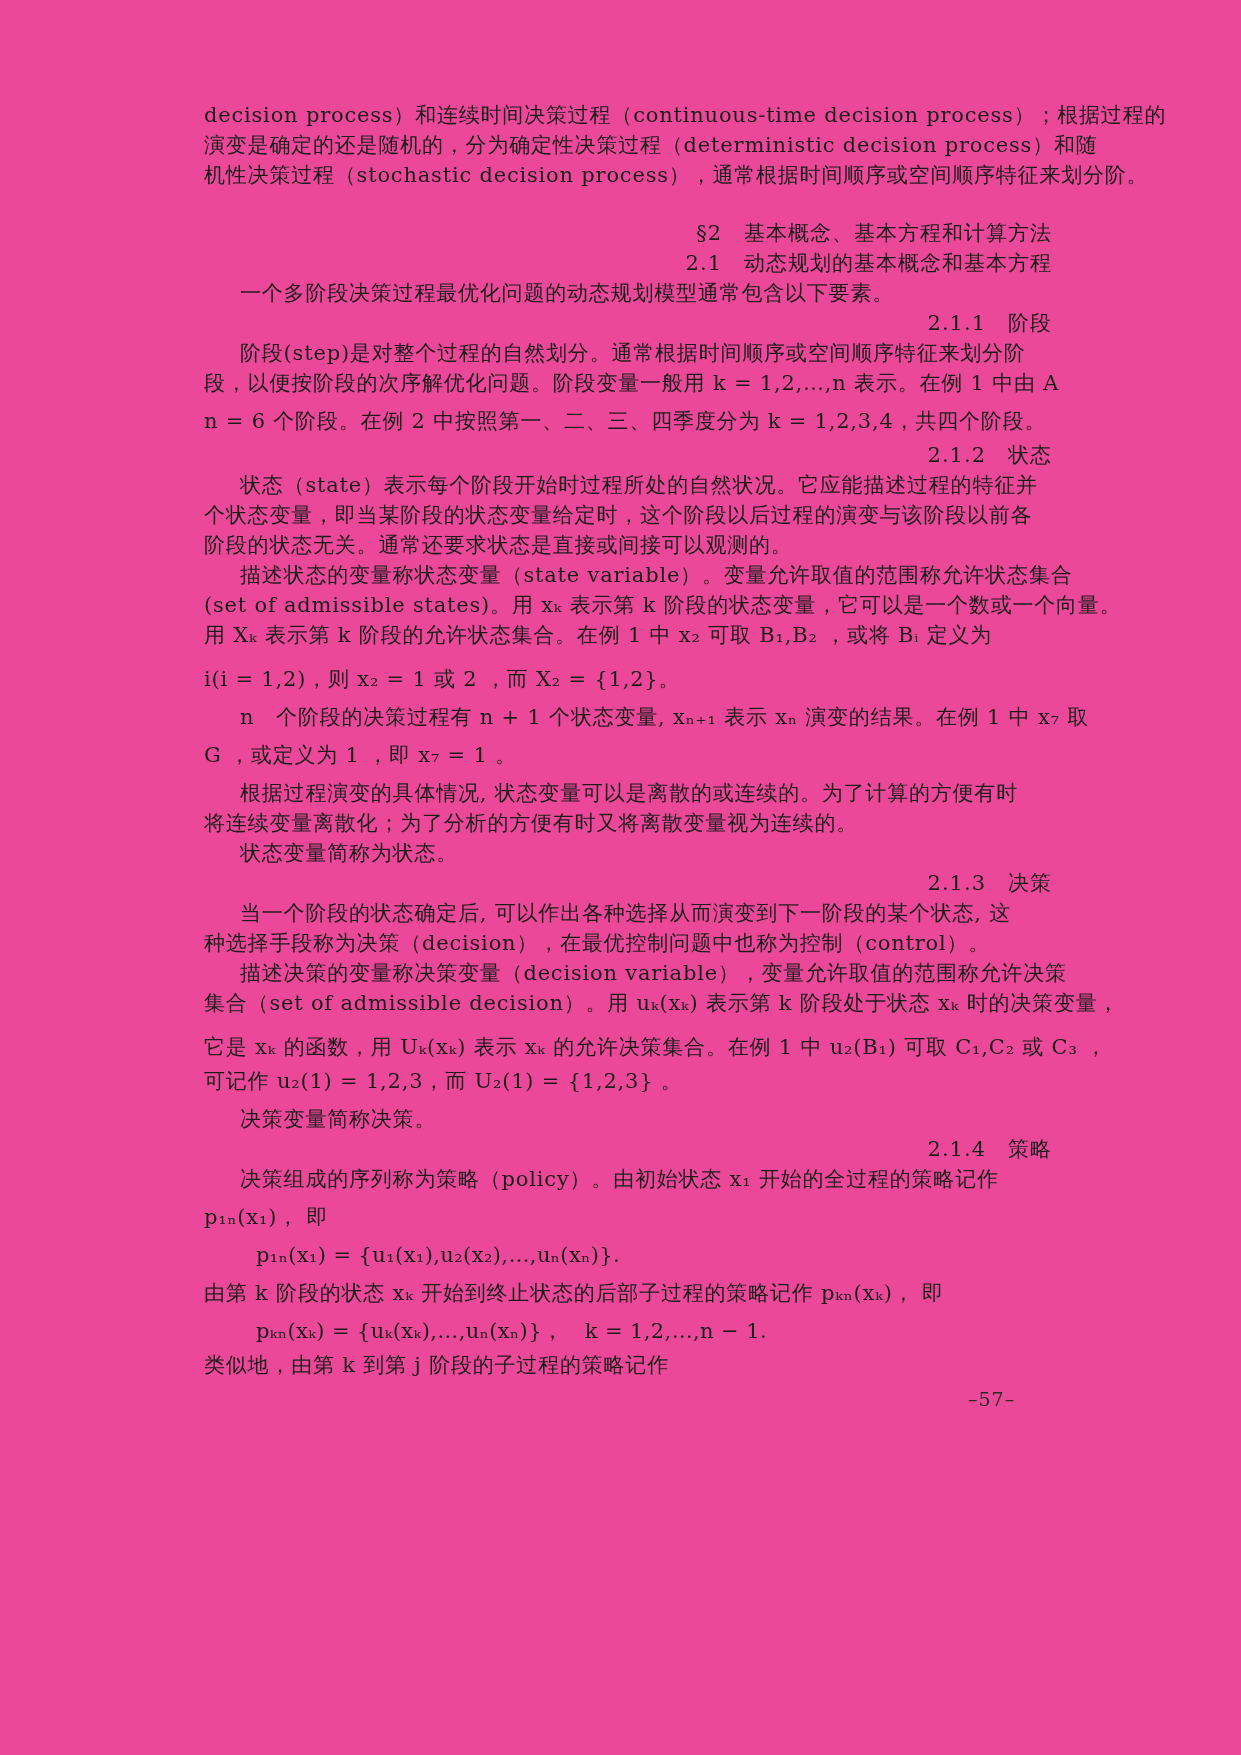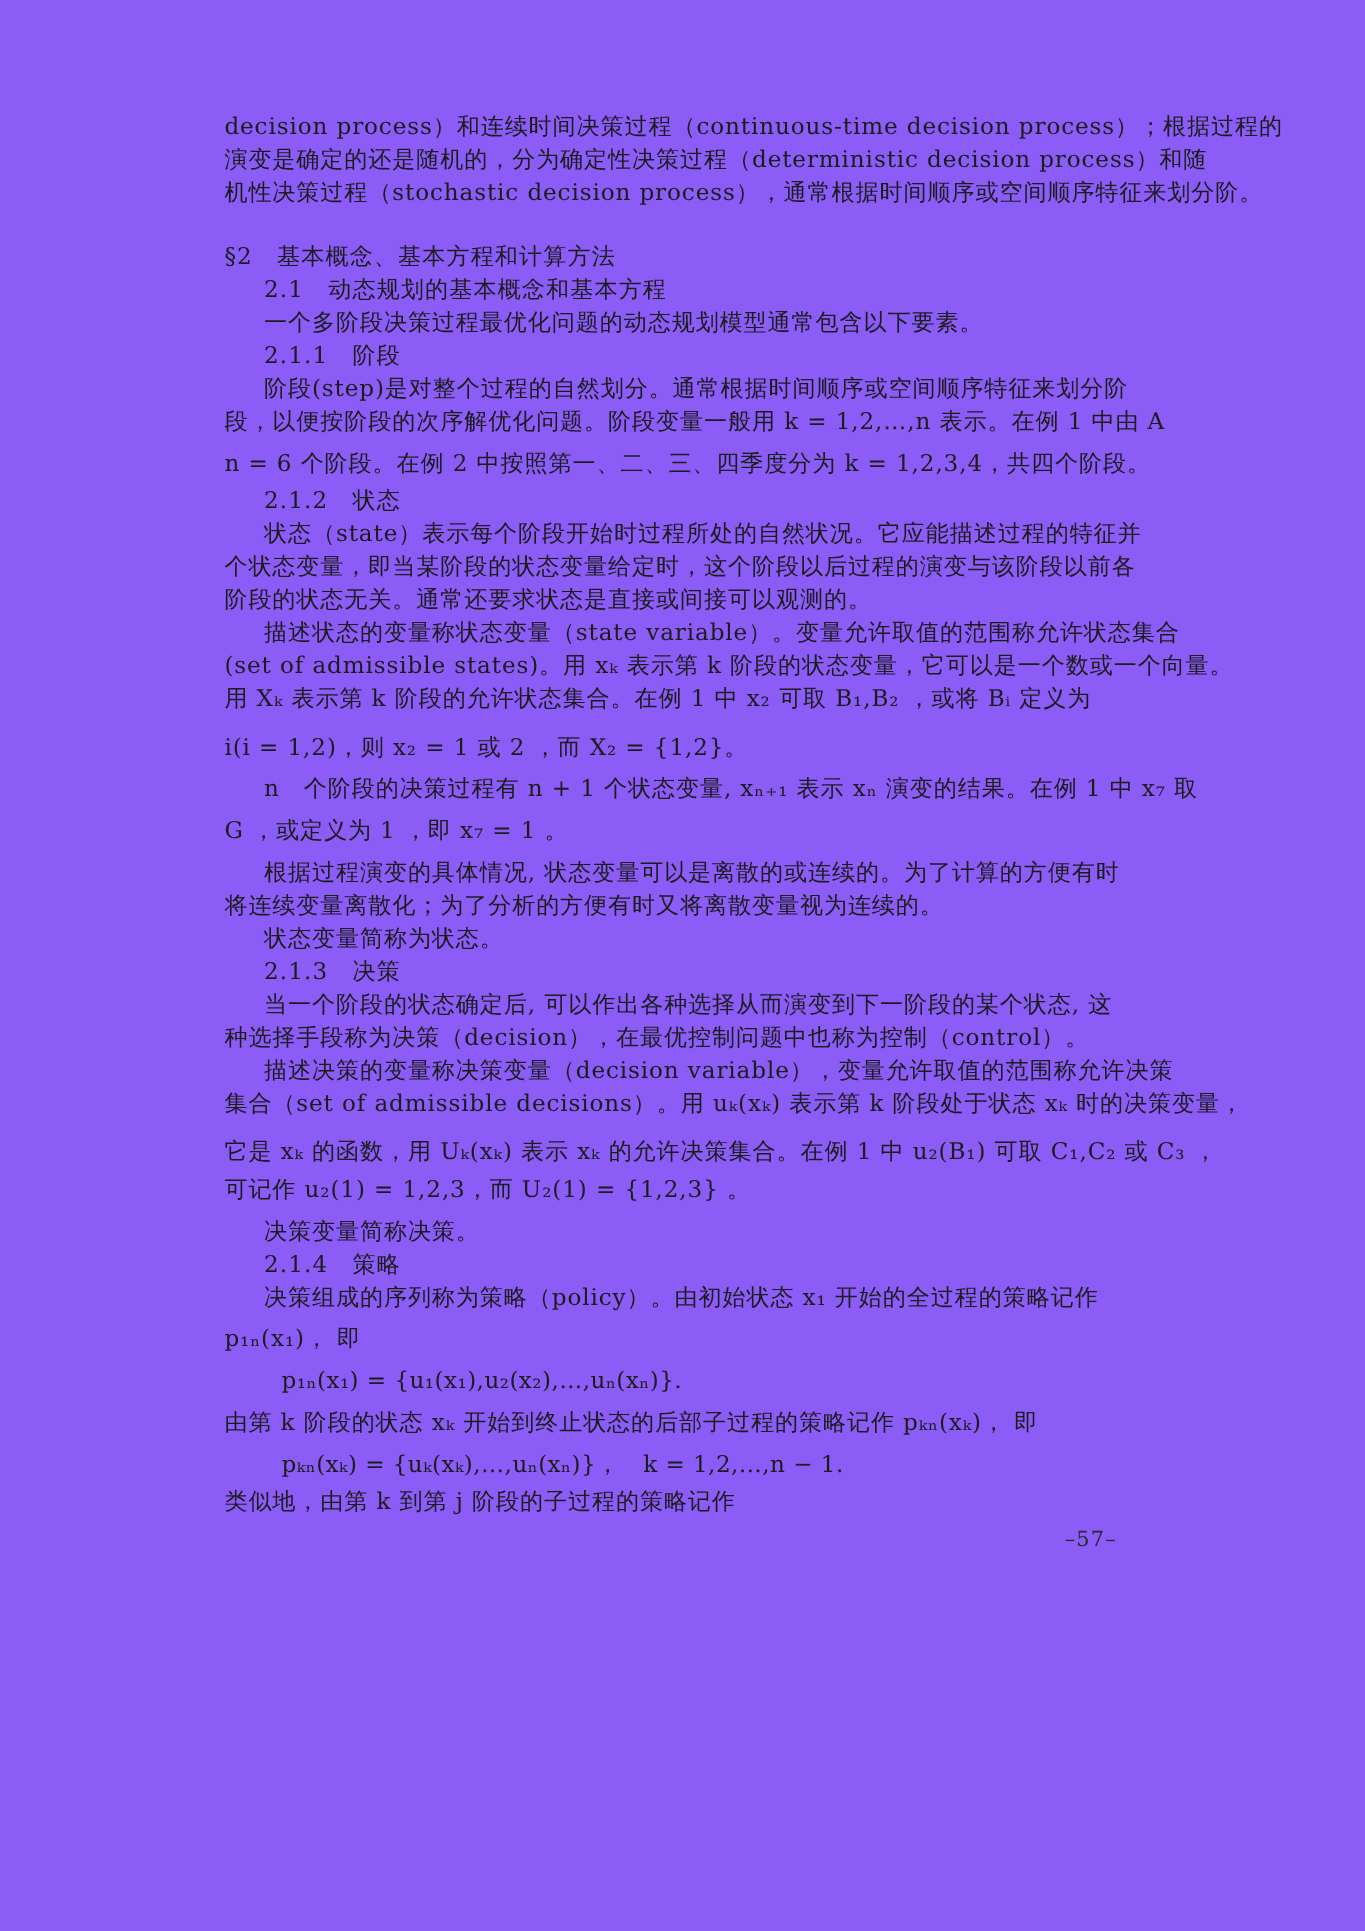--- a/index.html
+++ b/index.html
@@ -5,38 +5,38 @@
   html, body {
     margin: 0;
     padding: 0;
     background: #f2f2f2;
   }
   .page {
     position: relative;
     width: 1241px;
     height: 1755px;
     margin: 0 auto;
-    background: #8b5cf6;
+    background: #ec4899;
     font-family: "DejaVu Serif", "Liberation Serif", serif;
     color: #1c1c1c;
     overflow: hidden;
   }
   .content {
     position: absolute;
     left: 204px;
     top: 100px;
     width: 848px;
   }
   .line {
     font-size: 21px;
     line-height: 30px;
     letter-spacing: 0.8px;
     white-space: nowrap;
   }
-  .line.type-heading { letter-spacing: 1px; }
+  .line.type-heading { letter-spacing: 1px; text-align: right; }
   .line.type-formula { letter-spacing: 0.4px; }
   .indent-1 { padding-left: 36px; }
   .indent-2 { padding-left: 52px; }
   .gap-xs { margin-top: 4px; }
   .gap-sm { margin-top: 8px; }
   .gap-md { margin-top: 14px; }
   .gap-lg { margin-top: 28px; }
   .page-number {
     position: absolute;
     left: 968px;
@@ -71,21 +71,21 @@
       <div class="line indent-0 gap-md type-body">i(i = 1,2)，则 x₂ = 1 或 2 ，而 X₂ = {1,2}。</div>
       <div class="line indent-1 gap-sm type-body">n　个阶段的决策过程有 n + 1 个状态变量, xₙ₊₁ 表示 xₙ 演变的结果。在例 1 中 x₇ 取</div>
       <div class="line indent-0 gap-sm type-body">G ，或定义为 1 ，即 x₇ = 1 。</div>
       <div class="line indent-1 gap-sm type-body">根据过程演变的具体情况, 状态变量可以是离散的或连续的。为了计算的方便有时</div>
       <div class="line indent-0 type-body">将连续变量离散化；为了分析的方便有时又将离散变量视为连续的。</div>
       <div class="line indent-1 type-body">状态变量简称为状态。</div>
       <div class="line indent-1 type-heading">2.1.3　决策</div>
       <div class="line indent-1 type-body">当一个阶段的状态确定后, 可以作出各种选择从而演变到下一阶段的某个状态, 这</div>
       <div class="line indent-0 type-body">种选择手段称为决策（decision），在最优控制问题中也称为控制（control）。</div>
       <div class="line indent-1 type-body">描述决策的变量称决策变量（decision variable），变量允许取值的范围称允许决策</div>
-      <div class="line indent-0 type-body">集合（set of admissible decisions）。用 uₖ(xₖ) 表示第 k 阶段处于状态 xₖ 时的决策变量，</div>
+      <div class="line indent-0 type-body">集合（set of admissible decision）。用 uₖ(xₖ) 表示第 k 阶段处于状态 xₖ 时的决策变量，</div>
       <div class="line indent-0 gap-md type-body">它是 xₖ 的函数，用 Uₖ(xₖ) 表示 xₖ 的允许决策集合。在例 1 中 u₂(B₁) 可取 C₁,C₂ 或 C₃ ，</div>
       <div class="line indent-0 gap-xs type-body">可记作 u₂(1) = 1,2,3，而 U₂(1) = {1,2,3} 。</div>
       <div class="line indent-1 gap-sm type-body">决策变量简称决策。</div>
       <div class="line indent-1 type-heading">2.1.4　策略</div>
       <div class="line indent-1 type-body">决策组成的序列称为策略（policy）。由初始状态 x₁ 开始的全过程的策略记作</div>
       <div class="line indent-0 gap-sm type-body">p₁ₙ(x₁)， 即</div>
       <div class="line indent-2 gap-sm type-formula">p₁ₙ(x₁) = {u₁(x₁),u₂(x₂),…,uₙ(xₙ)}.</div>
       <div class="line indent-0 gap-sm type-body">由第 k 阶段的状态 xₖ 开始到终止状态的后部子过程的策略记作 pₖₙ(xₖ)， 即</div>
       <div class="line indent-2 gap-sm type-formula">pₖₙ(xₖ) = {uₖ(xₖ),…,uₙ(xₙ)}，　k = 1,2,…,n − 1.</div>
       <div class="line indent-0 gap-xs type-body">类似地，由第 k 到第 j 阶段的子过程的策略记作</div>

